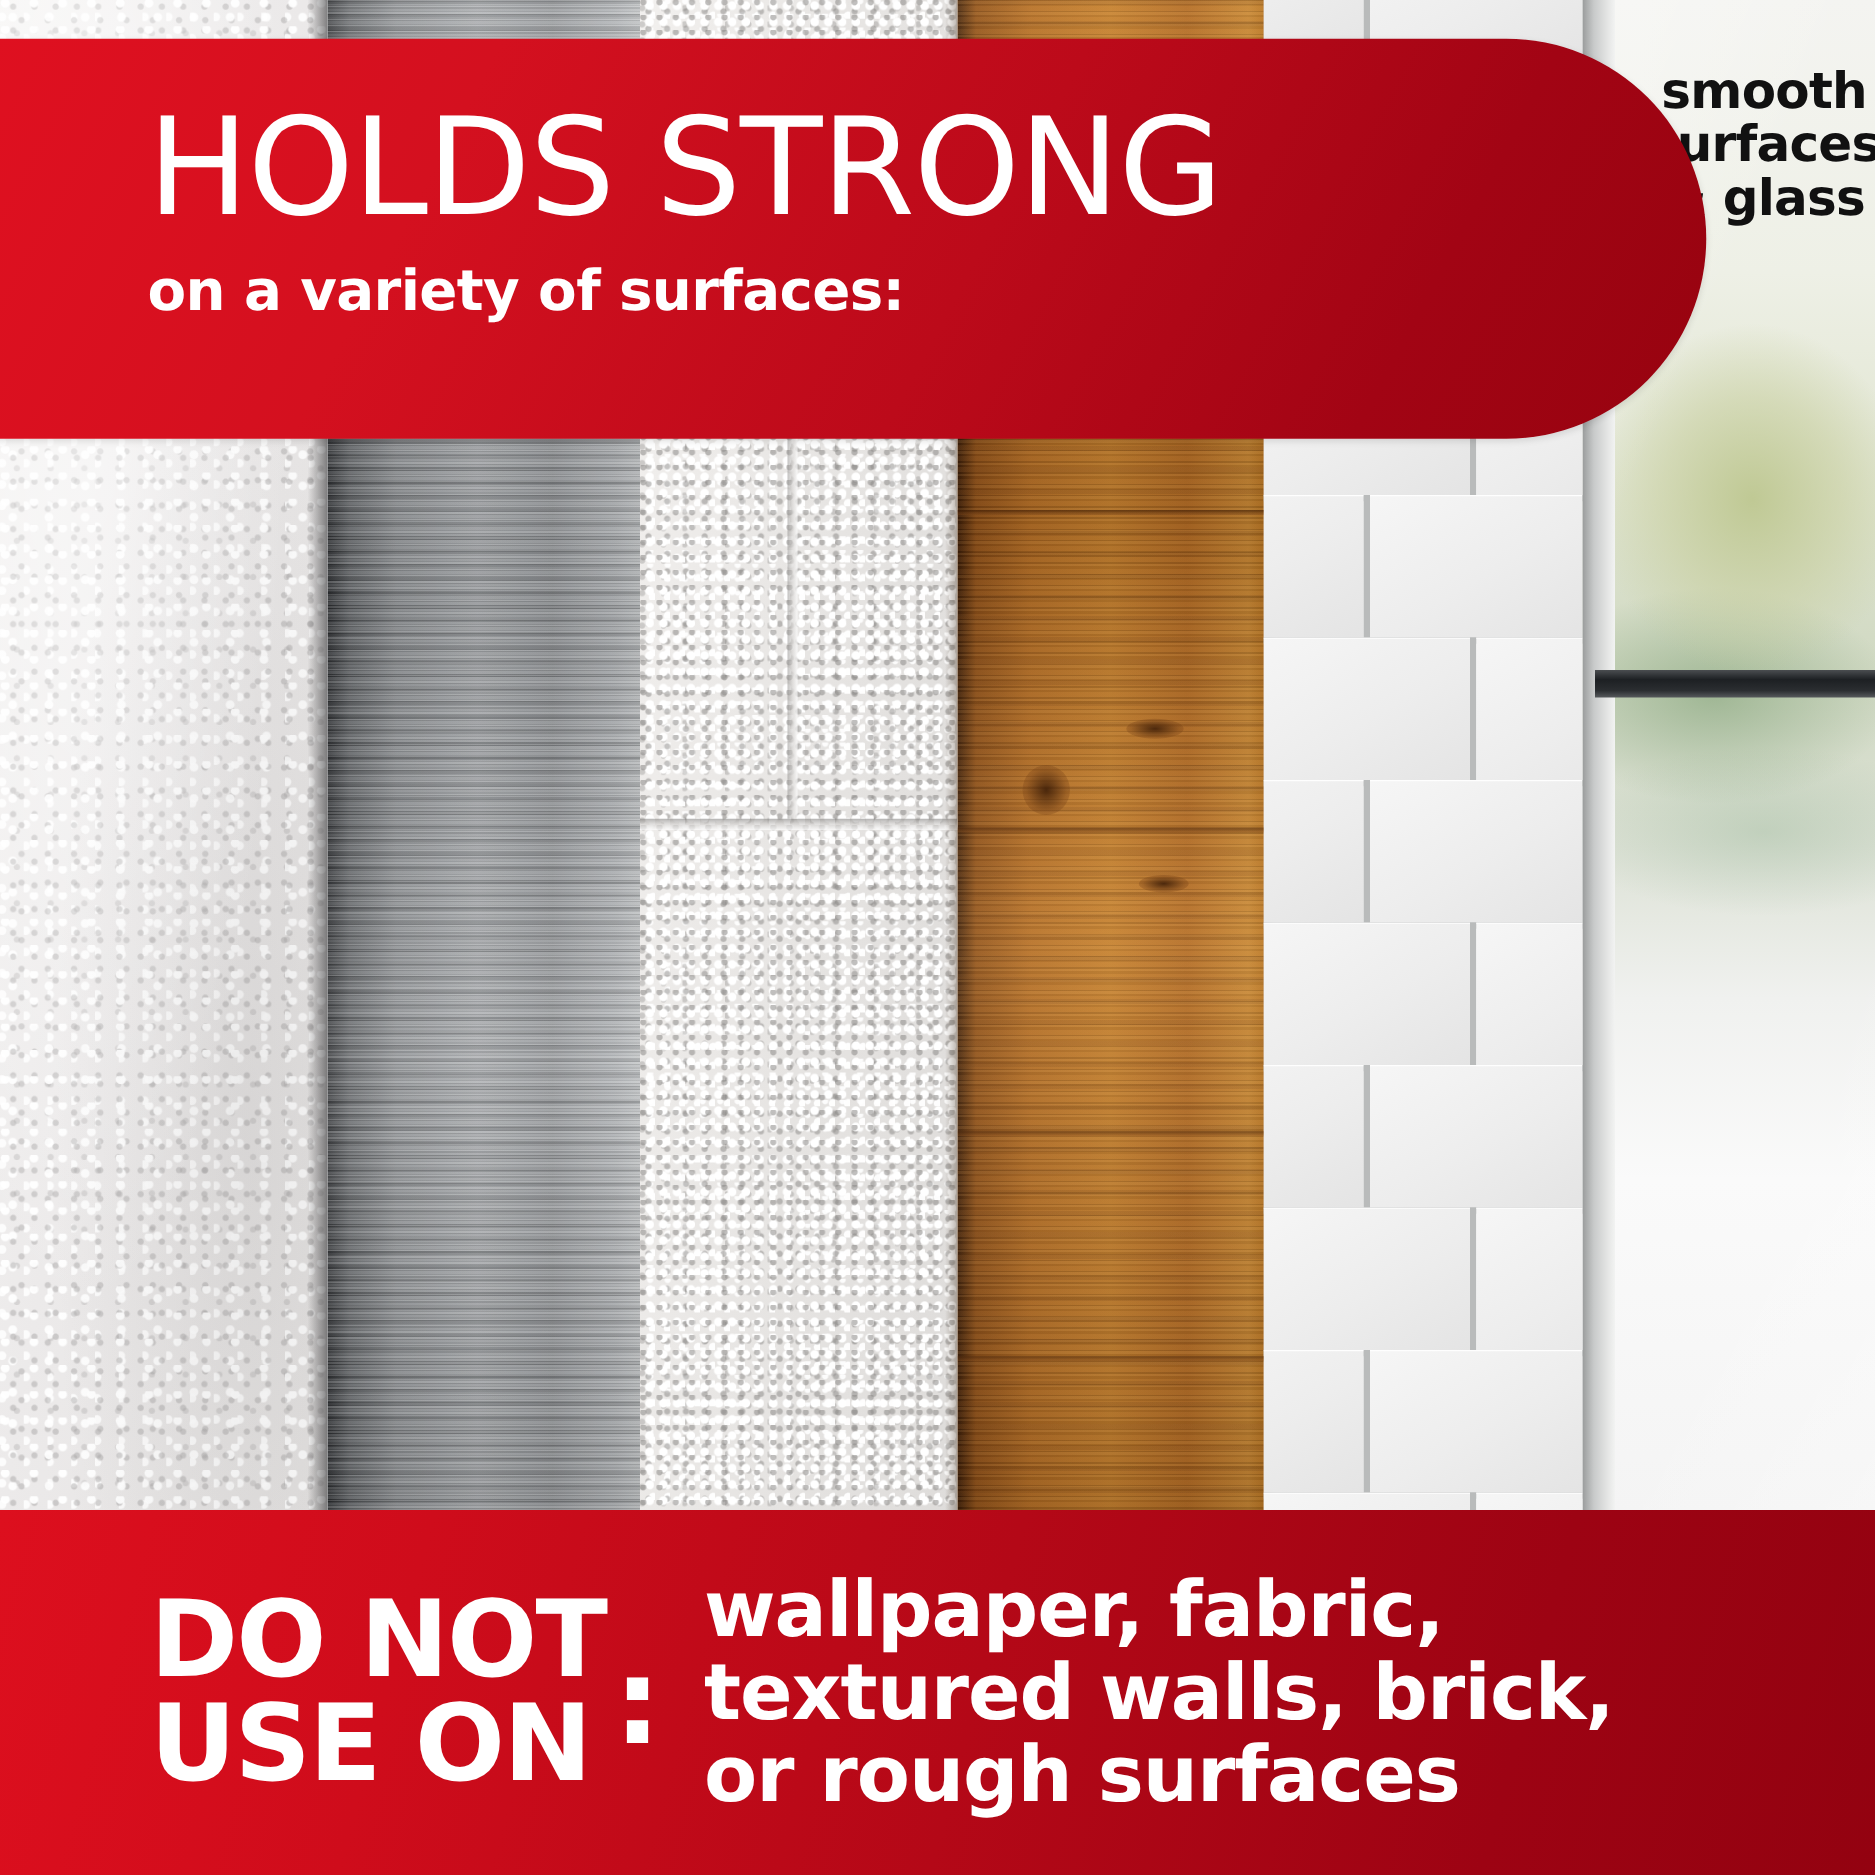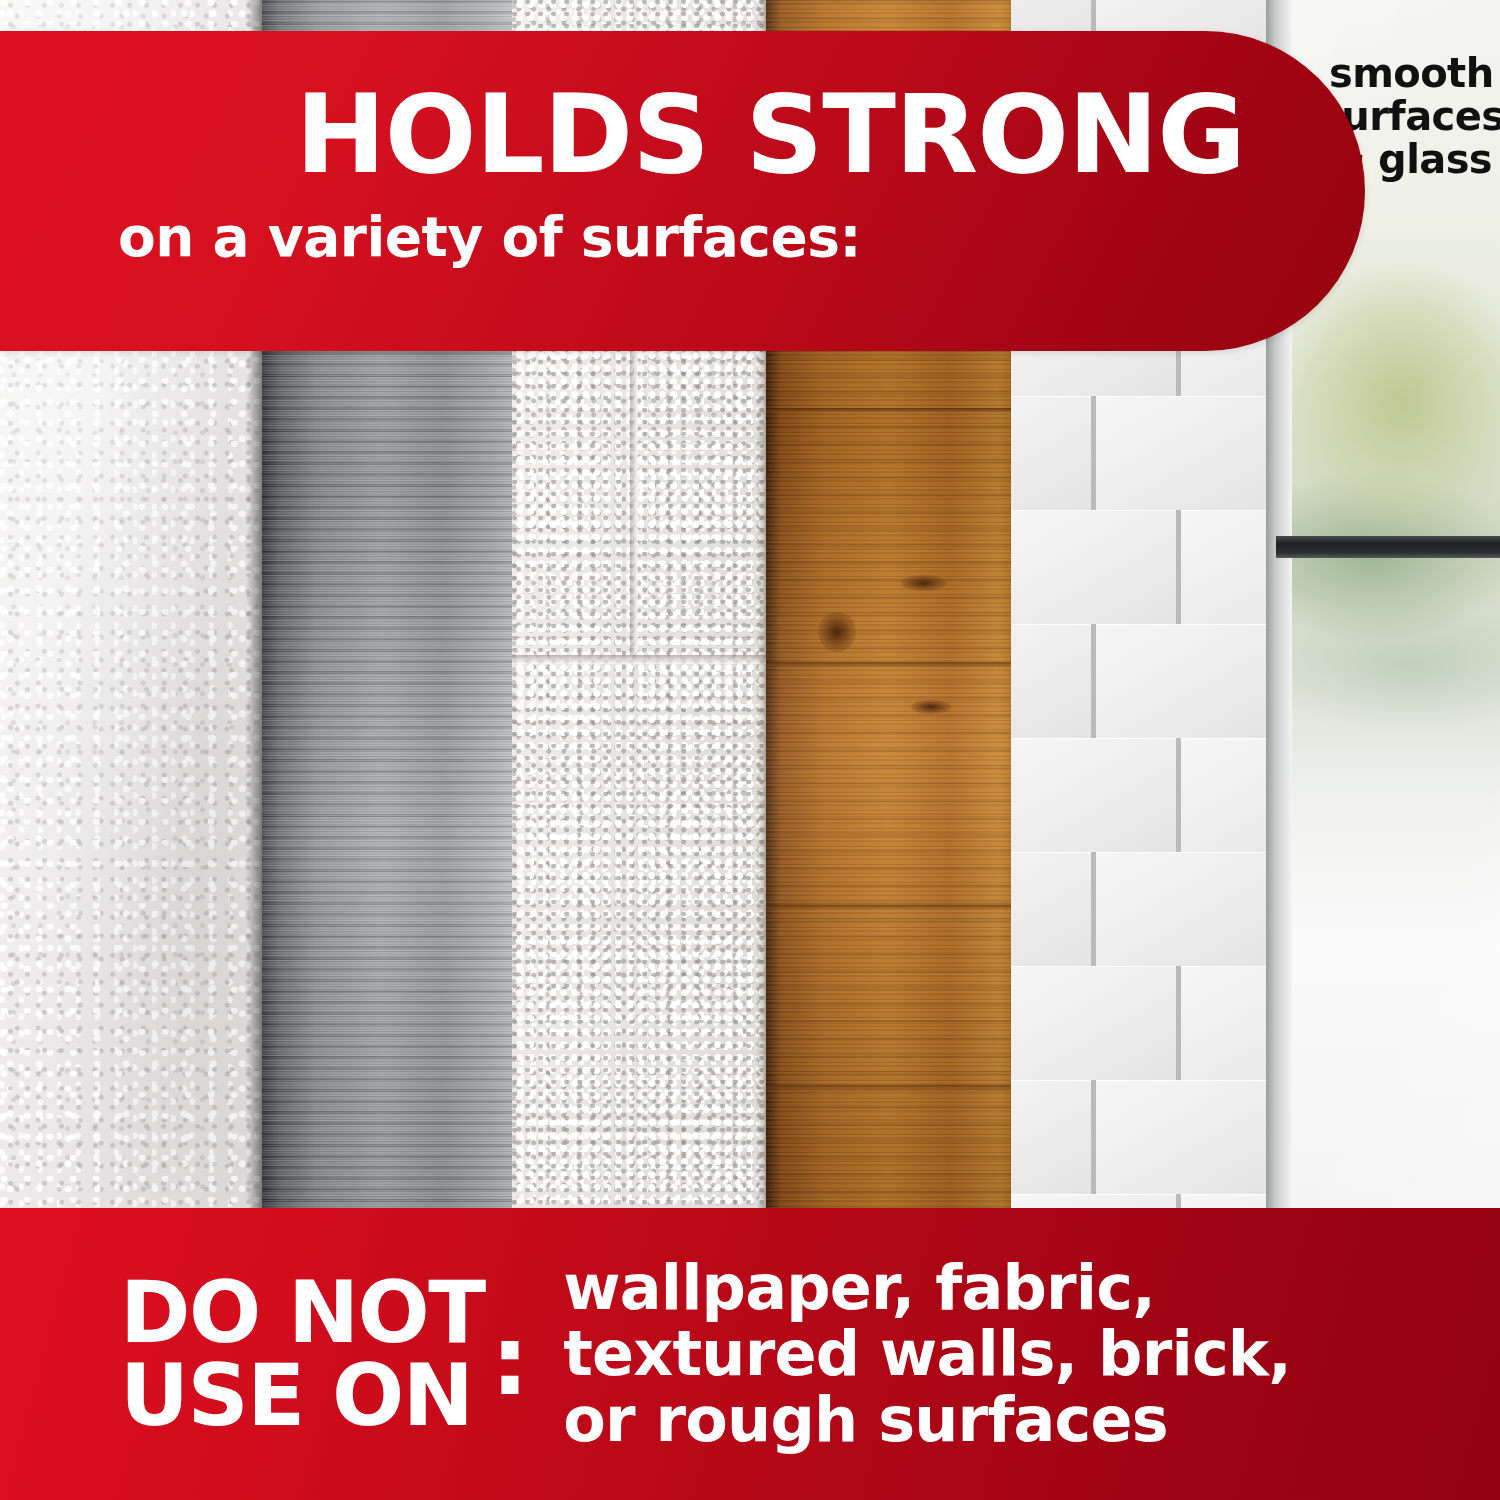--- a/index.html
+++ b/index.html
@@ -208,33 +208,32 @@
   }
   .banner-top-inner {
     position: absolute;
     left: 158px;
     top: 52px;
     right: 120px;
   }
   .headline {
     color: #ffffff;
     font-family: "DejaVu Sans", "Liberation Sans", sans-serif;
-    font-weight: bold;
+    font-weight: normal;
     font-size: 108px;
     line-height: 0.97;
     letter-spacing: -1px;
     margin: 0;
     white-space: nowrap;
-    text-align: right;
   }
   .subhead {
     color: #ffffff;
     font-family: "DejaVu Sans", "Liberation Sans", sans-serif;
     font-weight: bold;
-    font-size: 55px;
+    font-size: 45px;
     line-height: 1.0;
     letter-spacing: -0.5px;
     margin: 22px 0 0 0;
     white-space: nowrap;
   }
 
   
   .banner-bottom {
     position: absolute;
     left: 0;

